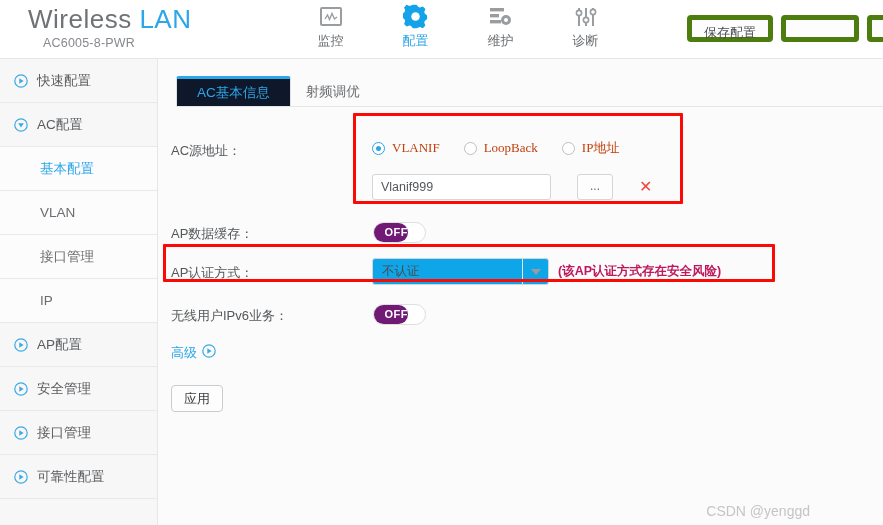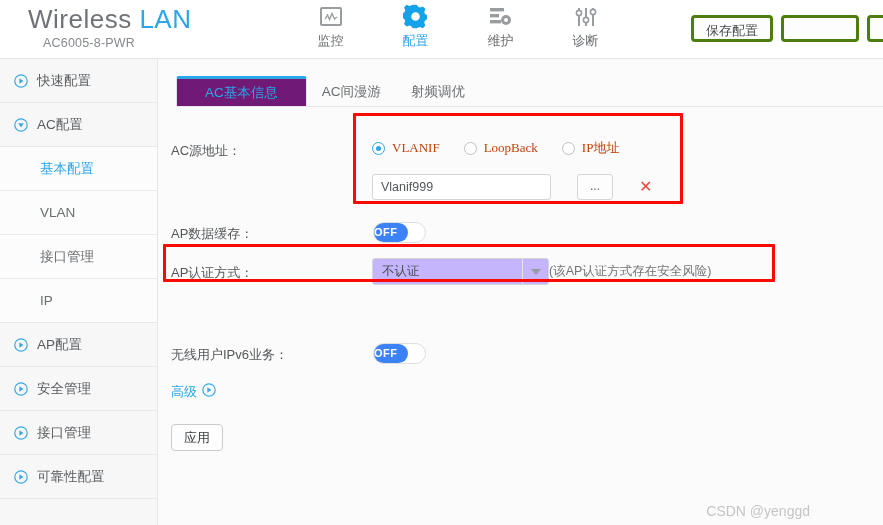--- a/index.html
+++ b/index.html
@@ -74,21 +74,21 @@
   .header-btns {
     position: absolute;
     top: 15px; right: -62px;
     display: flex;
     gap: 8px;
   }
   .hbtn {
     height: 27px;
     min-width: 78px;
     padding: 0 12px;
-    border: 3px solid #4d7c0f;
+    border: 5px solid #4d7c0f;
     border-radius: 4px;
     background: #fdfdfd;
     color: #4a4d50;
     font-size: 13px;
     line-height: 25px;
     text-align: center;
     cursor: pointer;
     white-space: nowrap;
     font-family: "Liberation Sans", "DejaVu Sans", sans-serif;
   }
@@ -155,28 +155,28 @@
   .tab {
     height: 31px;
     padding: 0 15px;
     font-size: 13.5px;
     color: #6a6d70;
     line-height: 31px;
     cursor: pointer;
     white-space: nowrap;
   }
   .tab.active {
-    background: #701a75;
+    background: #0f172a;
     border: 1px solid #e0e2e4;
     border-top: 3px solid #2ba6e8;
     border-bottom: none;
     border-radius: 3px 3px 0 0;
     color: #2ba6e8;
     line-height: 28px;
-    padding: 0 28px;
+    padding: 0 20px;
   }
   .tabs-underline {
     position: absolute;
     left: 17px; top: 47px;
     width: 707px; height: 1px;
     background: #e4e6e8;
   }
 
   
   .form {
@@ -277,35 +277,35 @@
     background: #ffffff;
     position: relative;
     cursor: pointer;
     display: inline-block;
   }
   .toggle .knob {
     position: absolute;
     left: 0px; top: 0px;
     width: 34px; height: 19px;
     border-radius: 10px;
-    background: #3b82f6;
+    background: #701a75;
     color: #ffffff;
     font-size: 11px;
     font-weight: bold;
     line-height: 19px;
-    text-align: left;
+    text-align: right;
     letter-spacing: 0.5px;
   }
 
   
   .selectbox {
     width: 177px; height: 27px;
     border: 1px solid #d3d6d9;
     border-radius: 3px;
-    background: #c4b5fd;
+    background: #0ea5e9;
     display: flex;
     align-items: center;
     cursor: pointer;
     position: relative;
   }
   .selectbox .selval {
     flex: 1;
     padding-left: 9px;
     font-size: 12.5px;
     color: #4a4d50;
@@ -318,23 +318,25 @@
     justify-content: center;
   }
   .caret {
     width: 0; height: 0;
     border-left: 5px solid transparent;
     border-right: 5px solid transparent;
     border-top: 6px solid #9a9da0;
   }
   .hint {
     font-size: 12.5px;
-    color: #737373;
+    color: #be185d;
     line-height: 27px;
+    margin-left: 9px;
     white-space: nowrap;
+    font-weight: bold;
   }
 
   
   .advlink {
     display: inline-flex;
     align-items: center;
     cursor: pointer;
   }
   .advlink .advtext {
     font-size: 13px;
@@ -525,21 +527,20 @@
       </span>
       <span class="side-label">可靠性配置</span>
     </div>
 
   </div>
 
   <div class="content">
 
     <div class="tabs">
       <div class="tab active">AC基本信息</div>
-      <div class="tab">AC间漫游</div>
       <div class="tab">射频调优</div>
     </div>
     <div class="tabs-underline"></div>
 
     <div class="form">
 
       <div class="row" style="height:90px;">
         <div class="rlabel" style="padding-top:19px;">AC源地址：</div>
         <div class="rfield" style="padding-top:16px;">
 
@@ -582,21 +583,21 @@
           <div class="selectbox">
             <span class="selval">不认证</span>
             <span class="selarrow">
                 <span class="caret"></span>
               </span>
           </div>
           <span class="hint">(该AP认证方式存在安全风险)</span>
         </div>
       </div>
 
-      <div class="row" style="height:38px;margin-top:39px;">
+      <div class="row" style="height:38px;">
         <div class="rlabel" style="padding-top:12px;">无线用户IPv6业务：</div>
         <div class="rfield" style="padding-top:9px; padding-left:1px;">
           <div class="toggle">
             <div class="knob">OFF</div>
           </div>
         </div>
       </div>
 
       <div style="padding-left:12px; padding-top:10px;">
         <span class="advlink">

